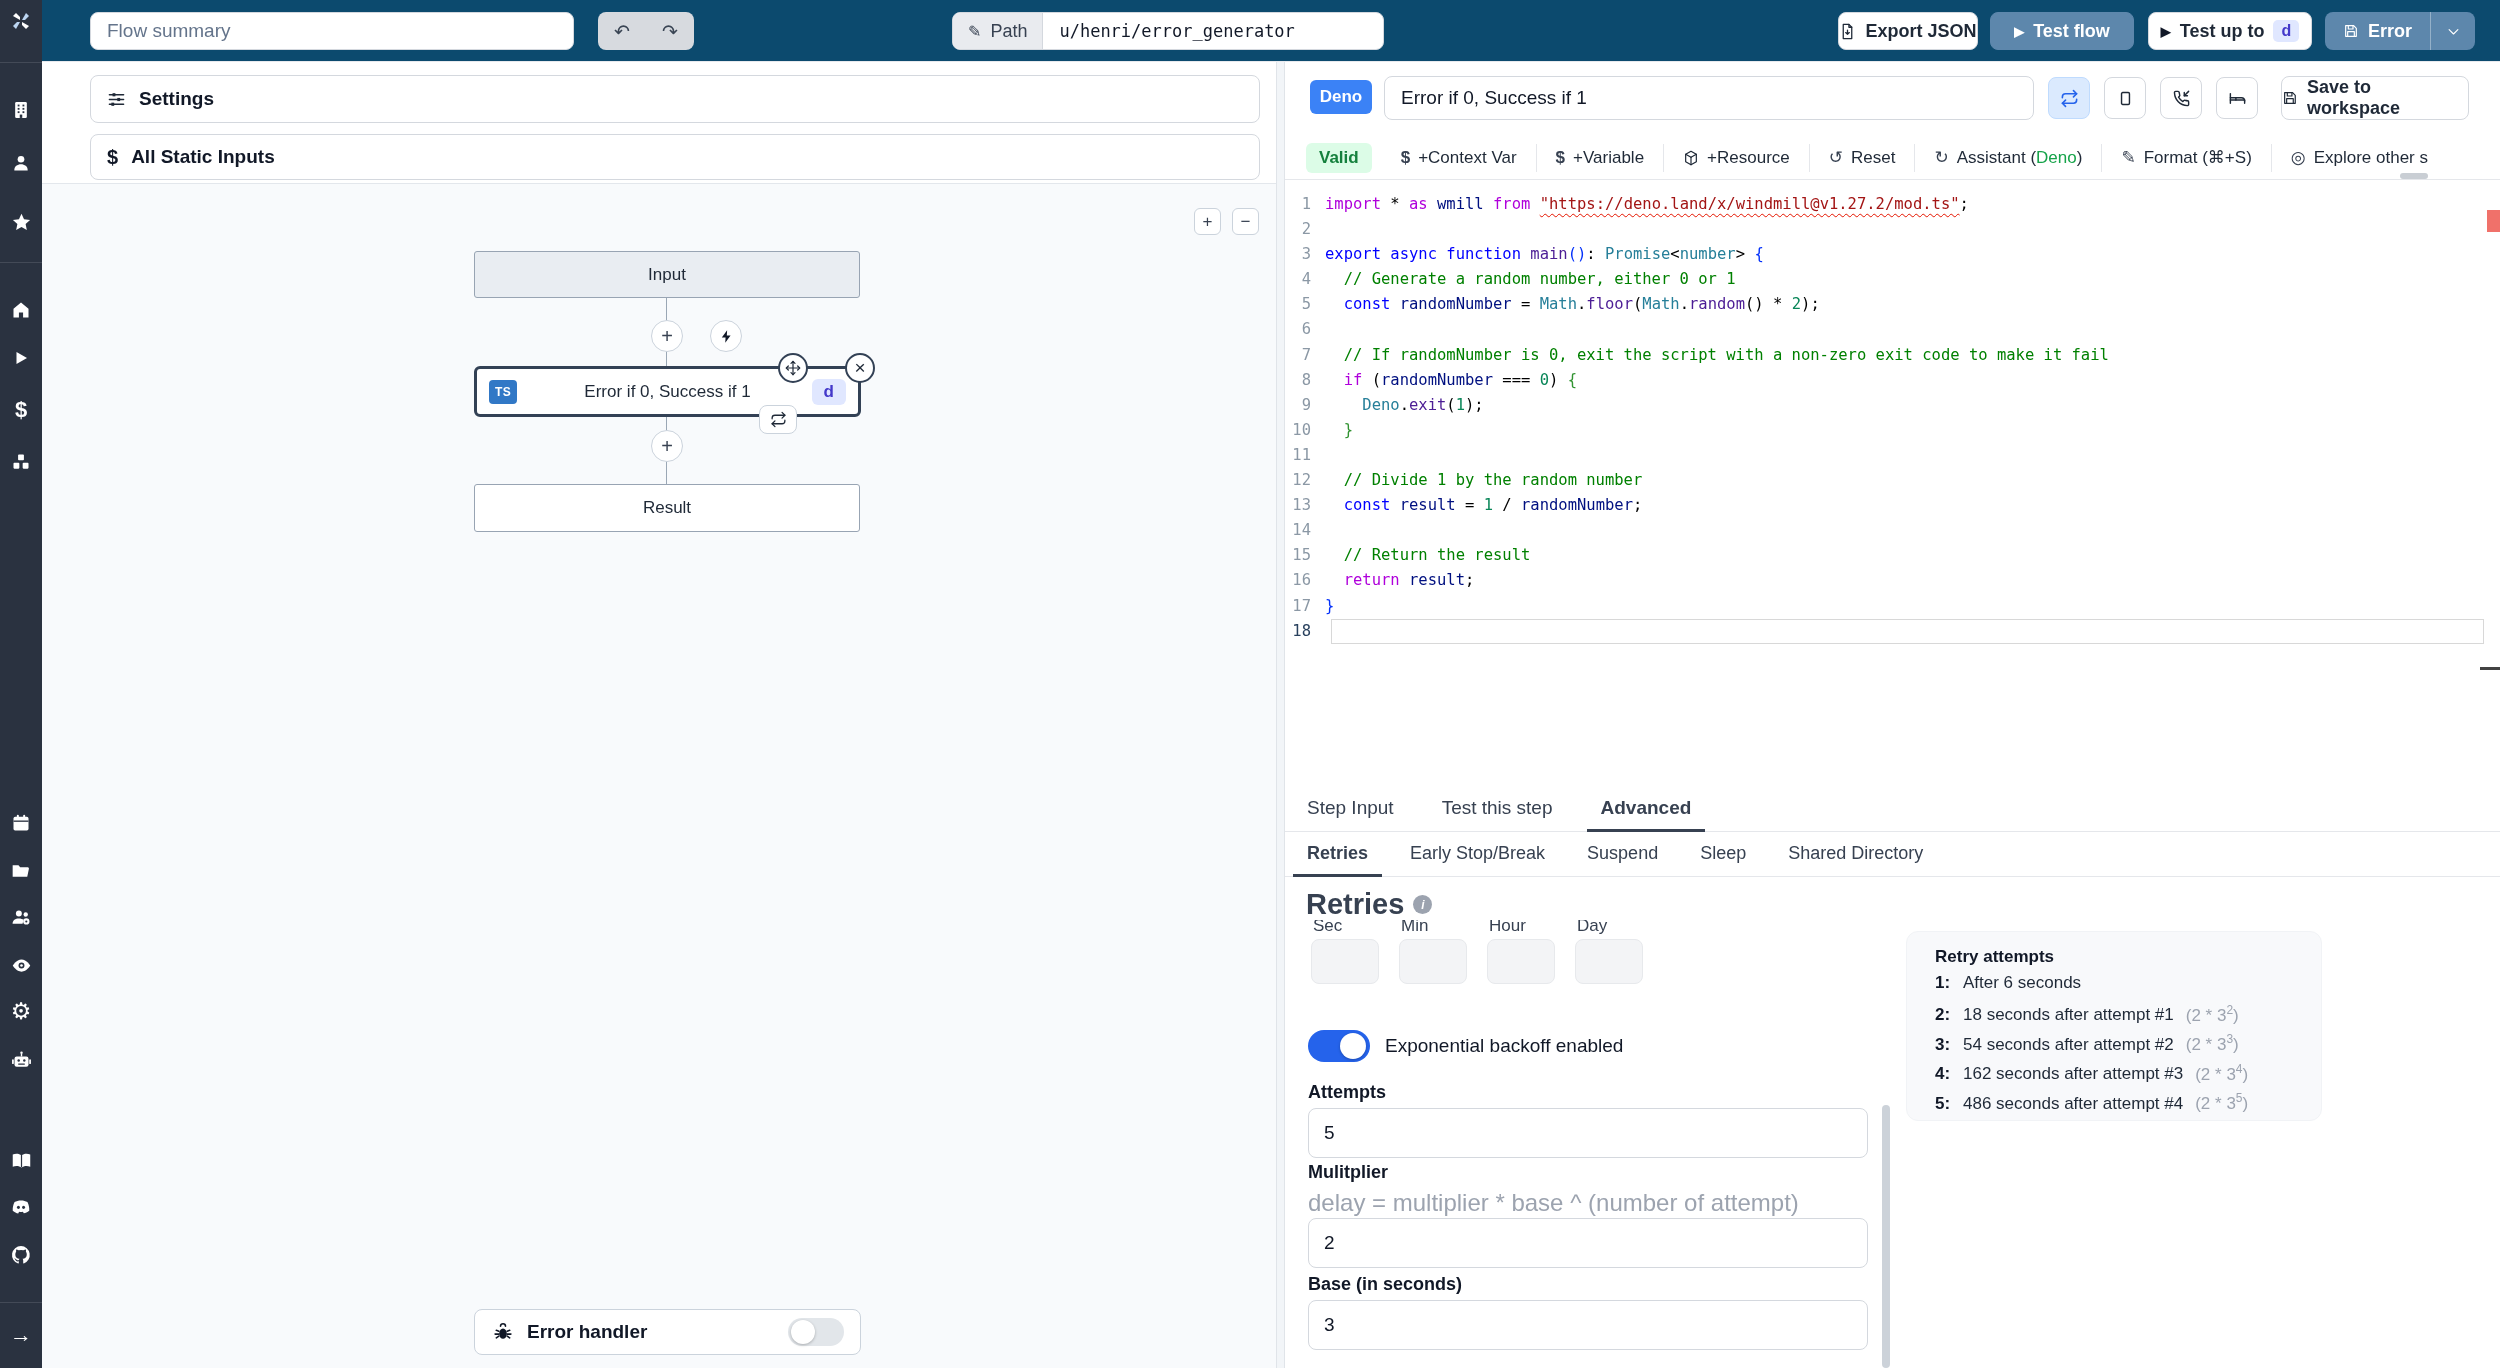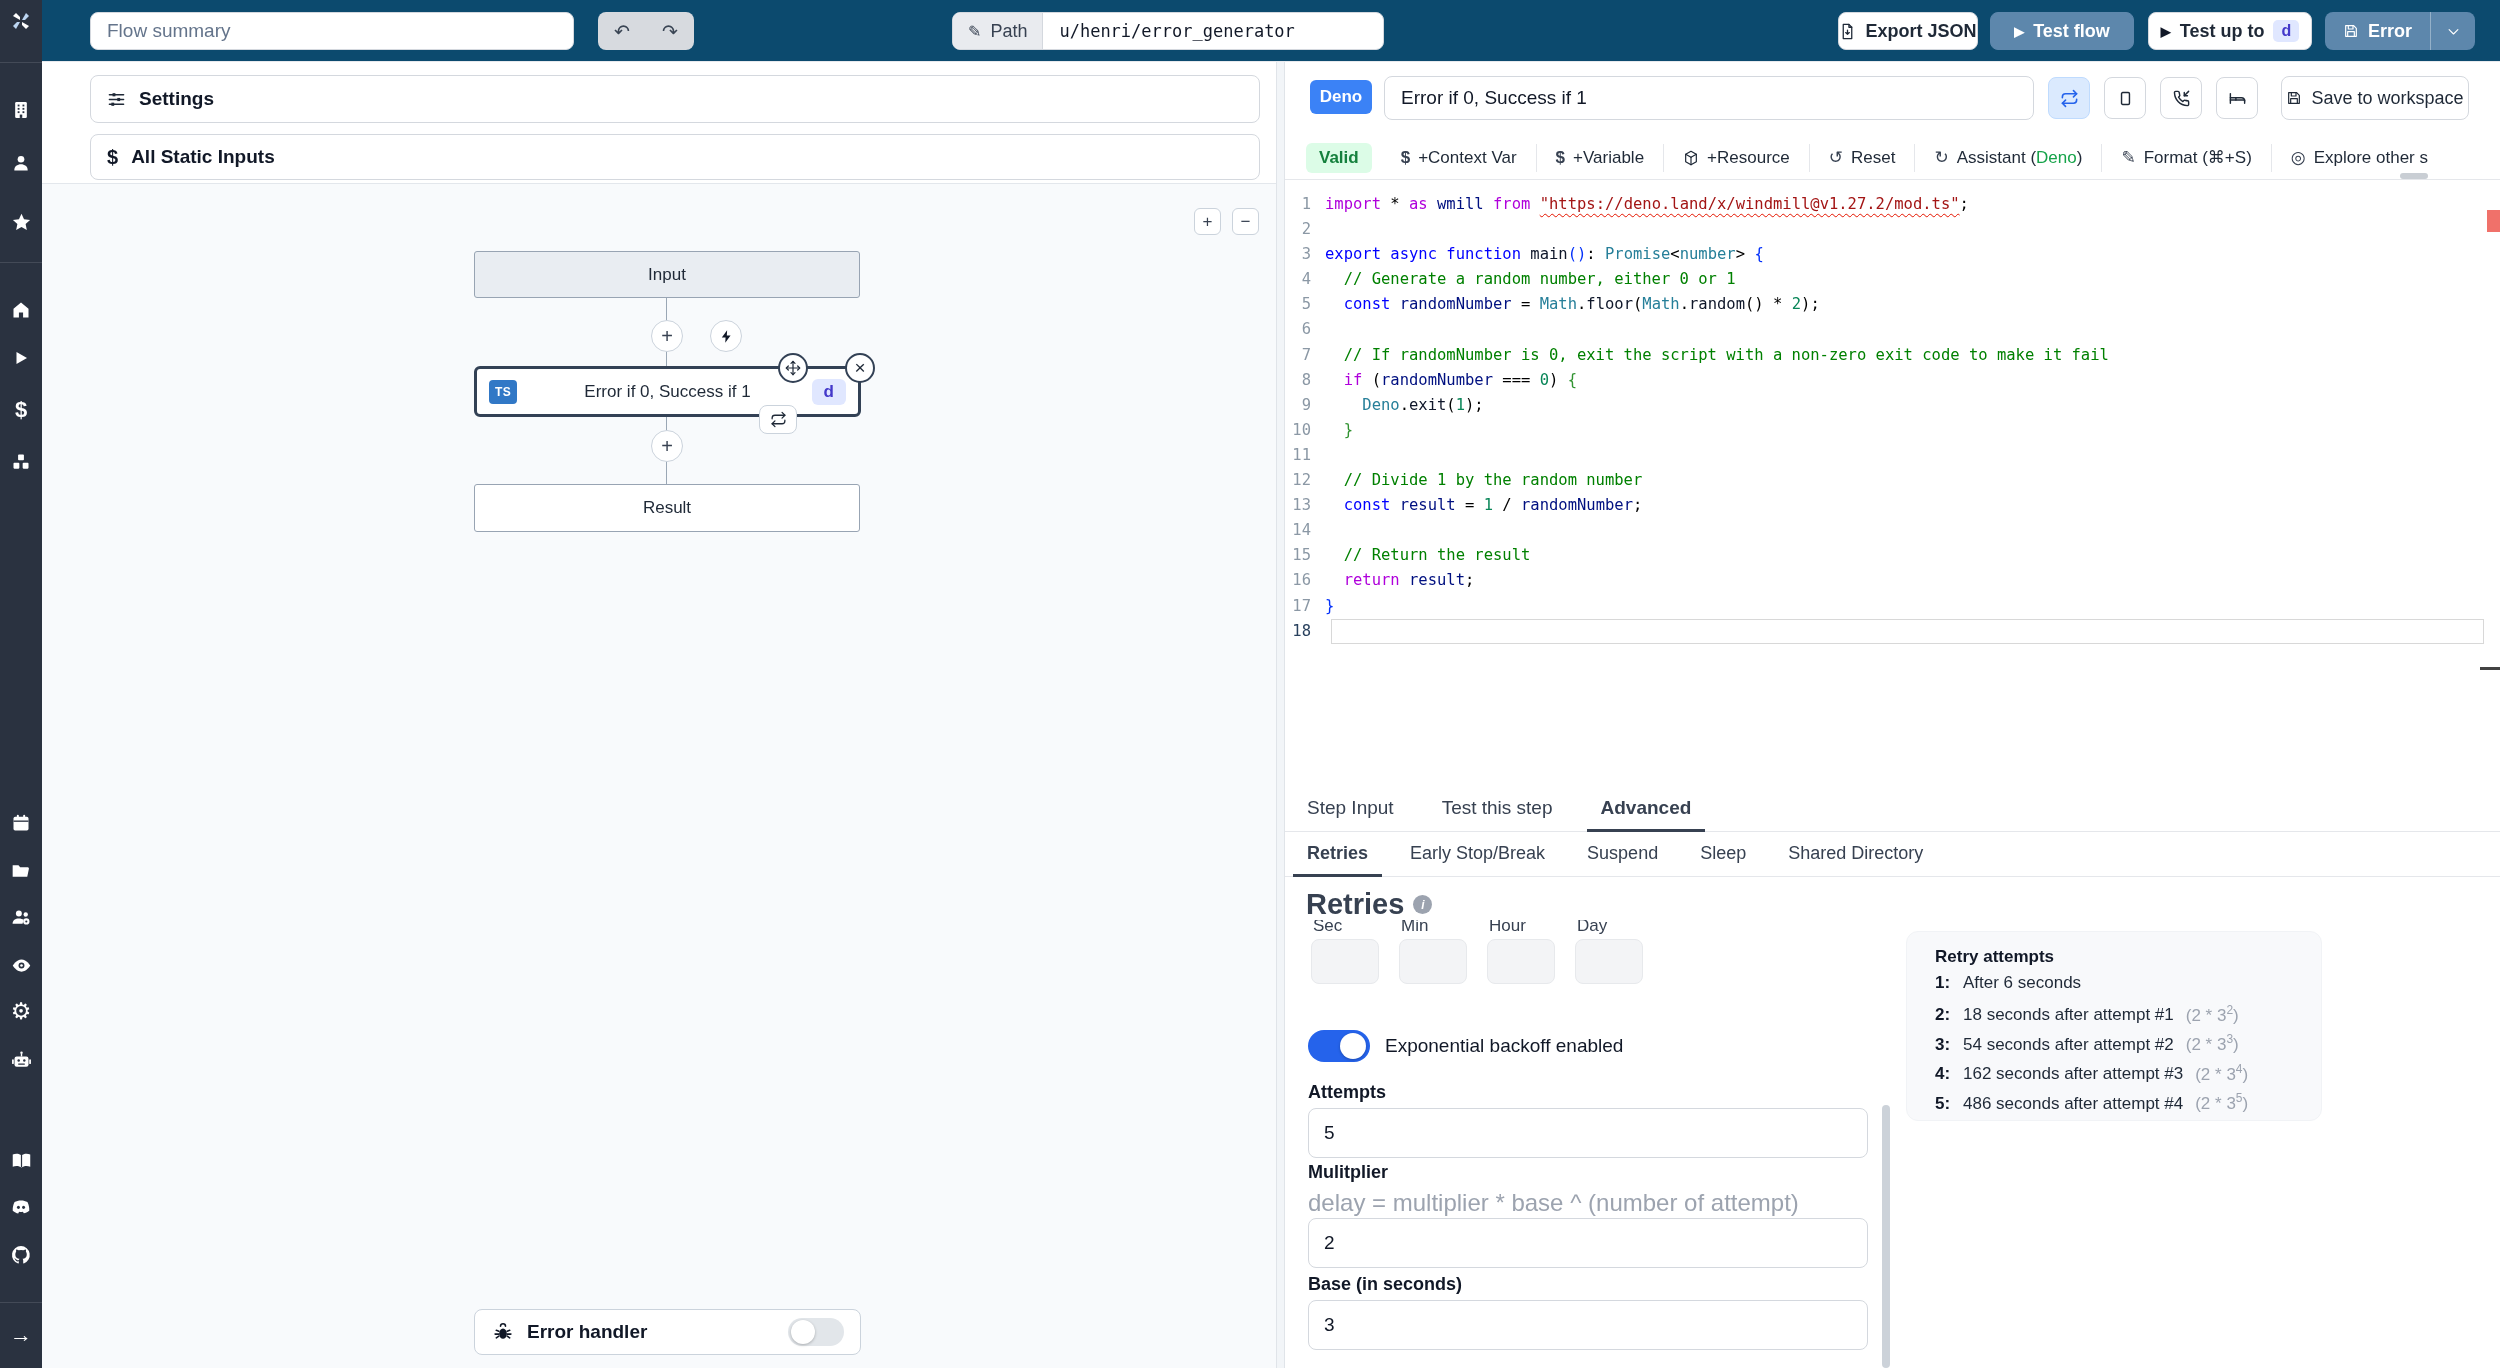--- a/index.html
+++ b/index.html
@@ -70,21 +70,21 @@
 
   
   .editor{position:absolute;left:0;top:120px;width:1215px;height:604px;background:#fff;font-family:"DejaVu Sans Mono",monospace;font-size:15.5px;overflow:hidden}
   .lines{position:absolute;left:0;top:10px;width:1215px}
   .cl{position:relative;display:flex;height:25.1px;line-height:25.1px;white-space:pre}
   .ln{width:40px;text-align:right;padding-right:14px;color:#8b98a5;flex:none;user-select:none}
   .lc{color:#000}
   .cl.active .ln{color:#29415e}
   .cl.active::after{content:"";position:absolute;left:46px;right:16px;top:0;bottom:0;border:1px solid #d8d8d8}
   .tok-kw{color:#0000ff}.tok-kw2{color:#af00db}.tok-c{color:#008000}.tok-num{color:#098658}
-  .tok-ty{color:#267f99}.tok-v{color:#001080}.tok-fn{color:#0f172a}.tok-d{color:#000}
+  .tok-ty{color:#267f99}.tok-v{color:#001080}.tok-fn{color:#4c1d95}.tok-d{color:#000}
   .tok-b1{color:#0431fa}.tok-b2{color:#319331}
   .tok-str-u{color:#a31515;text-decoration:underline wavy #e51400 1px;text-underline-offset:4px}
   .ruler-err{position:absolute;right:0;width:13px;height:22px;background:#f0716a}
   .ruler-cursor{position:absolute;right:0;width:20px;height:3px;background:#424242}
   .hscroll{position:absolute;background:#c9ced4;border-radius:3px}
 
   
   .tabs{position:absolute;left:0;width:1215px;display:flex;align-items:flex-end;border-bottom:1px solid #e5e7eb;padding-left:22px}
   .tab{font-size:19px;color:#374151;padding:10px 0 12px 0;margin-right:48px;cursor:pointer;position:relative}
   .tab.sel{font-weight:700}
@@ -416,21 +416,21 @@
         </svg>
     </div>
     <div class="icon-btn" style="left:931px;top:15px">
       <svg class="st" width="19" height="19" viewBox="0 0 24 24">
           <path d="M3 6v12"></path>
           <path d="M3 14h18v4"></path>
           <path d="M3 11h7v3"></path>
           <path d="M10 11h7a4 4 0 014 4"></path>
         </svg>
     </div>
-    <div class="btn btn-white abs" style="left:996px;top:14px;width:188px;height:44px;font-weight:400;font-size:18px">
+    <div class="btn btn-white abs" style="left:996px;top:14px;width:188px;height:44px;font-weight:700;font-size:18px">
       <svg class="st" width="16" height="16" viewBox="0 0 24 24">
           <path d="M4 4h12l4 4v12H4z"></path>
           <path d="M8 4v5h7V4"></path>
           <path d="M7 20v-7h10v7"></path>
         </svg>
       <span>Save to workspace</span>
     </div>
 
     <div class="toolbar">
       <span class="valid-badge">Valid</span>

